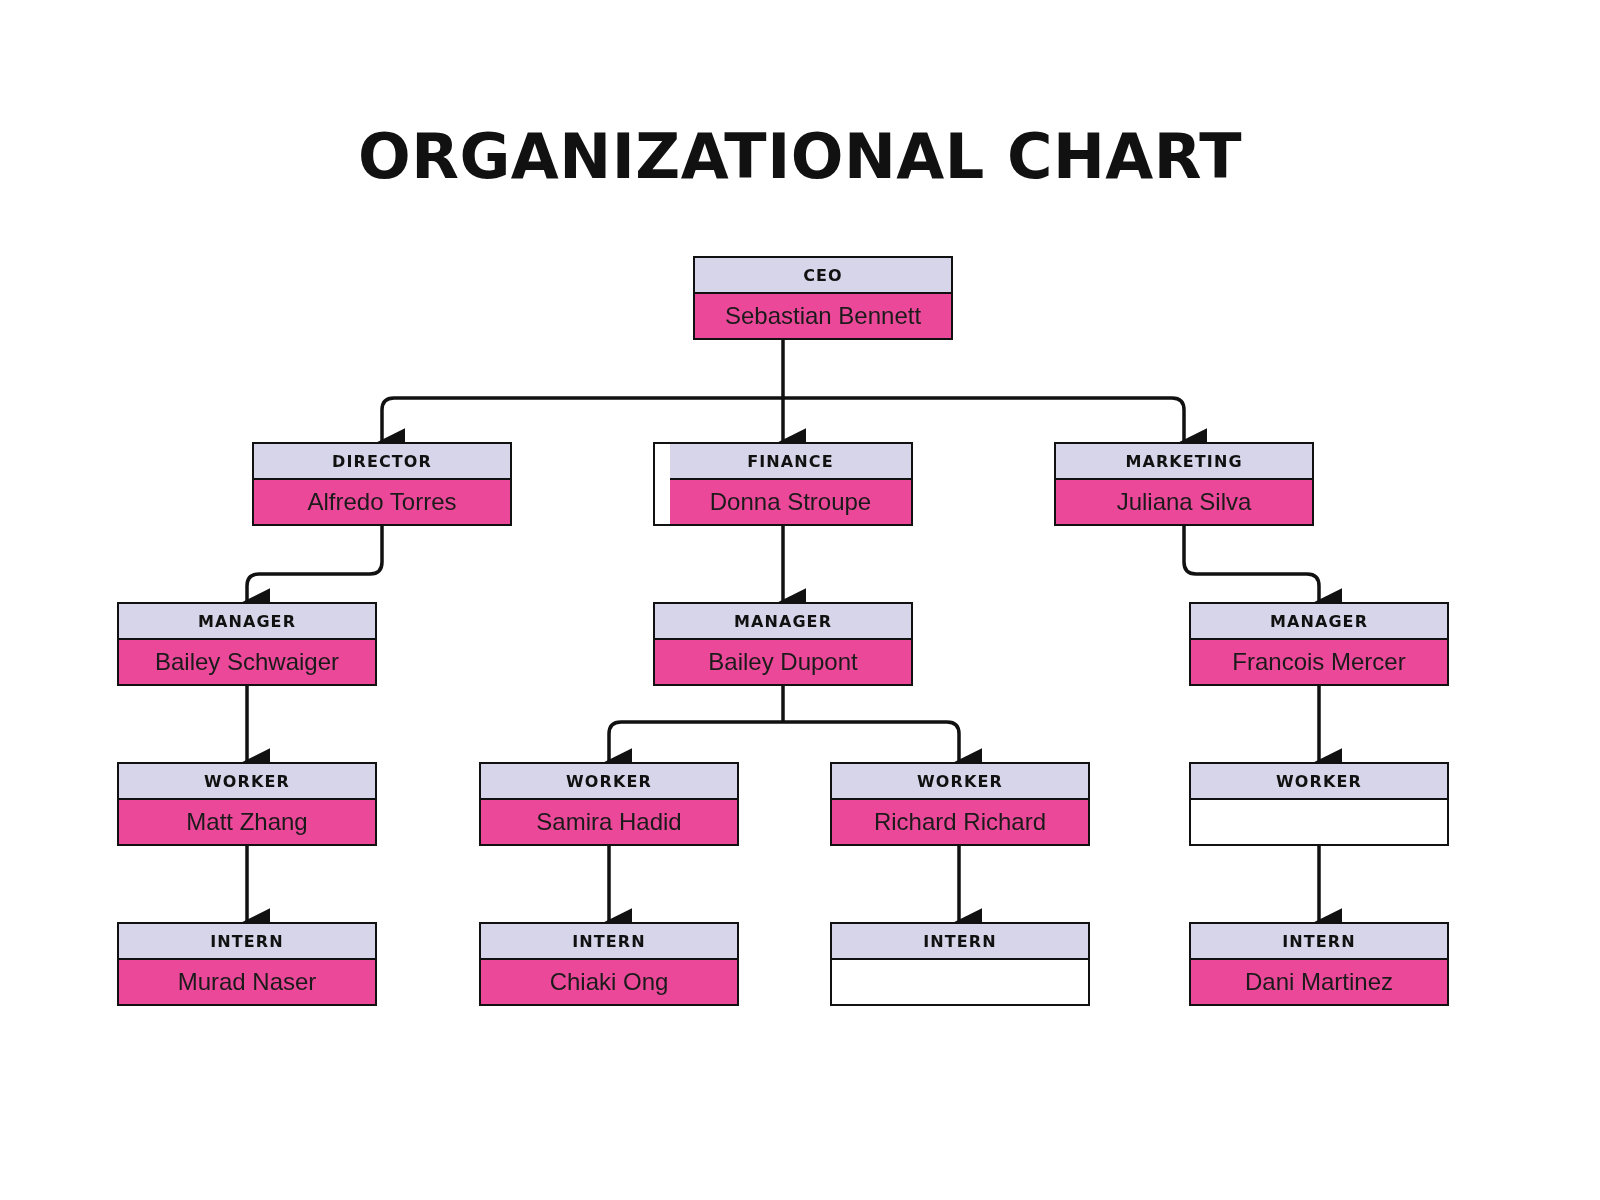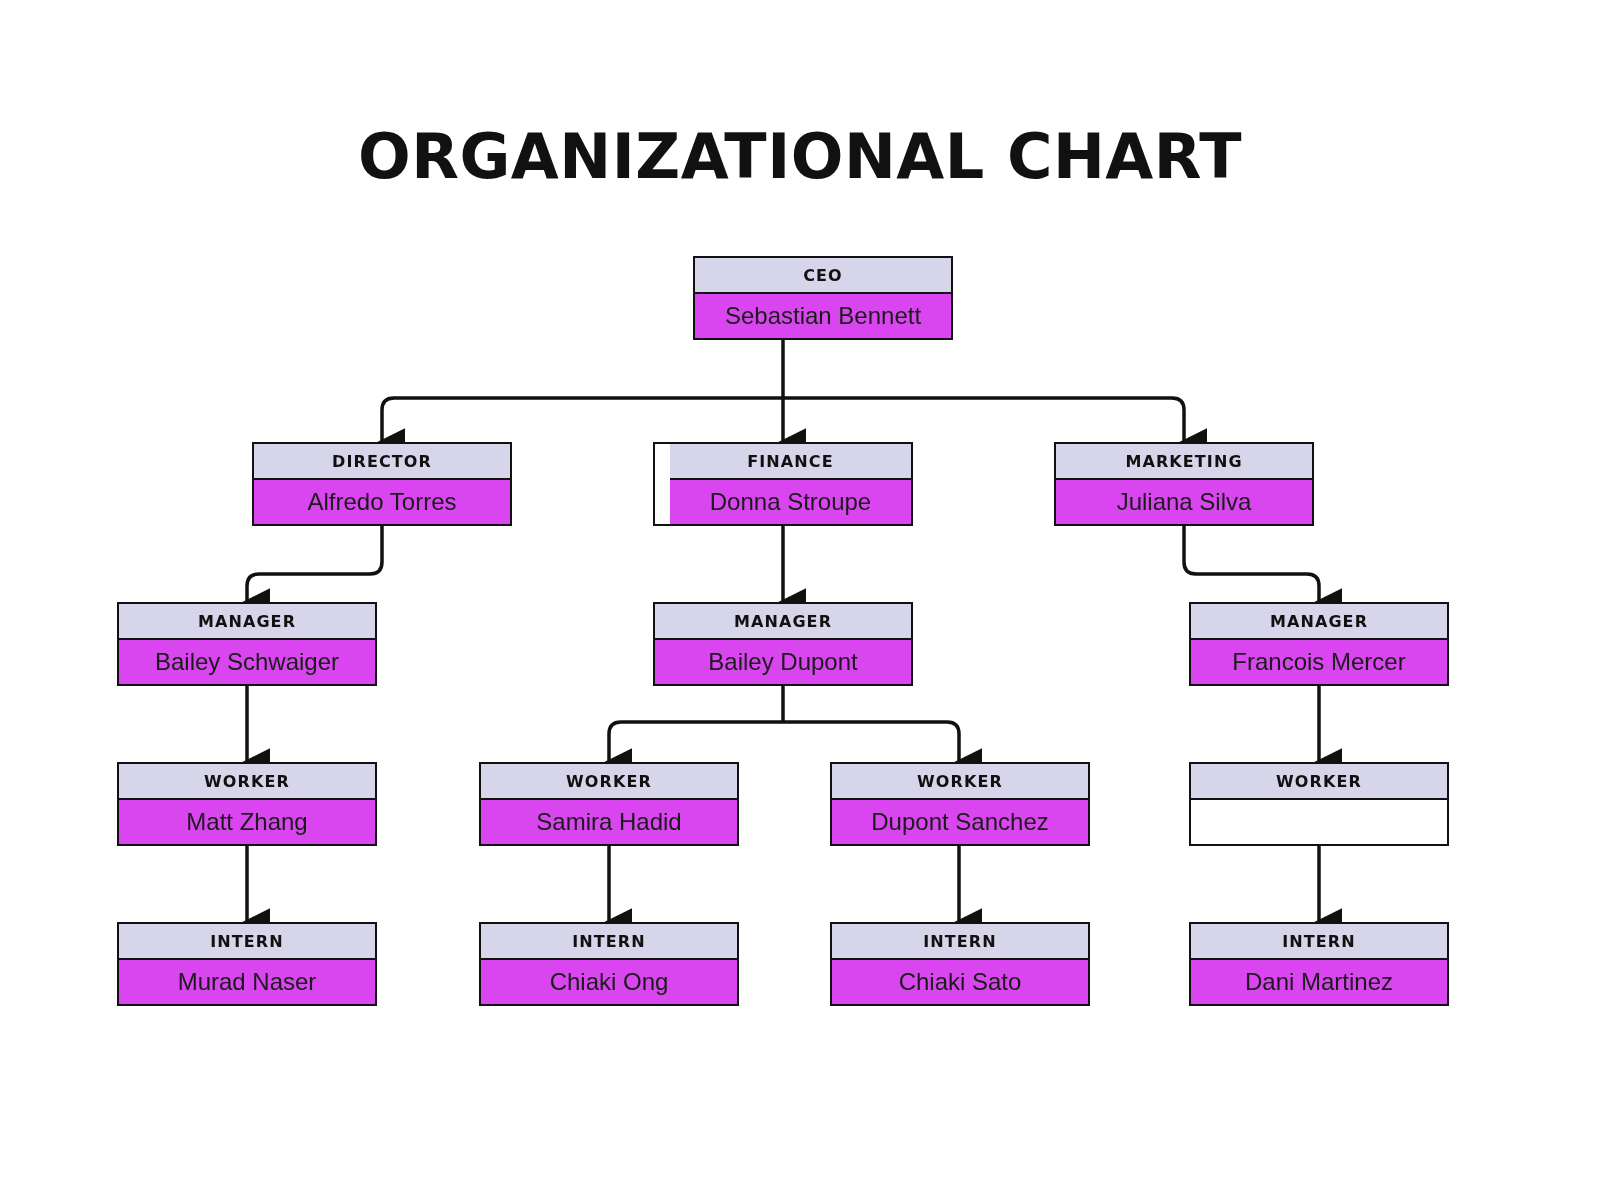--- a/index.html
+++ b/index.html
@@ -71,21 +71,21 @@
     white-space: nowrap;
   }
   .node .person {
     height: 44px;
     line-height: 44px;
     text-align: center;
     font-family: "Liberation Sans", sans-serif;
     font-size: 24px;
     font-weight: 400;
     color: #1b1b1b;
-    background: #d946ef;
+    background: #ec4899;
     box-sizing: border-box;
     overflow: hidden;
     white-space: nowrap;
   }
 </style>
 </head>
 <body>
 
 <div id="canvas">
 
@@ -165,40 +165,39 @@
     <div class="person">Matt Zhang</div>
   </div>
 
   <div class="node" style="left:479px; top:762px;">
     <div class="role">WORKER</div>
     <div class="person">Samira Hadid</div>
   </div>
 
   <div class="node" style="left:830px; top:762px;">
     <div class="role">WORKER</div>
-    <div class="person">Dupont Sanchez</div>
+    <div class="person">Richard Richard</div>
   </div>
 
   <div class="node" style="left:1189px; top:762px;">
     <div class="role">WORKER</div>
   </div>
 
   <div class="node" style="left:117px; top:922px;">
     <div class="role">INTERN</div>
     <div class="person">Murad Naser</div>
   </div>
 
   <div class="node" style="left:479px; top:922px;">
     <div class="role">INTERN</div>
     <div class="person">Chiaki Ong</div>
   </div>
 
   <div class="node" style="left:830px; top:922px;">
     <div class="role">INTERN</div>
-    <div class="person">Chiaki Sato</div>
   </div>
 
   <div class="node" style="left:1189px; top:922px;">
     <div class="role">INTERN</div>
     <div class="person">Dani Martinez</div>
   </div>
 
 </div>
 
 </body></html>

